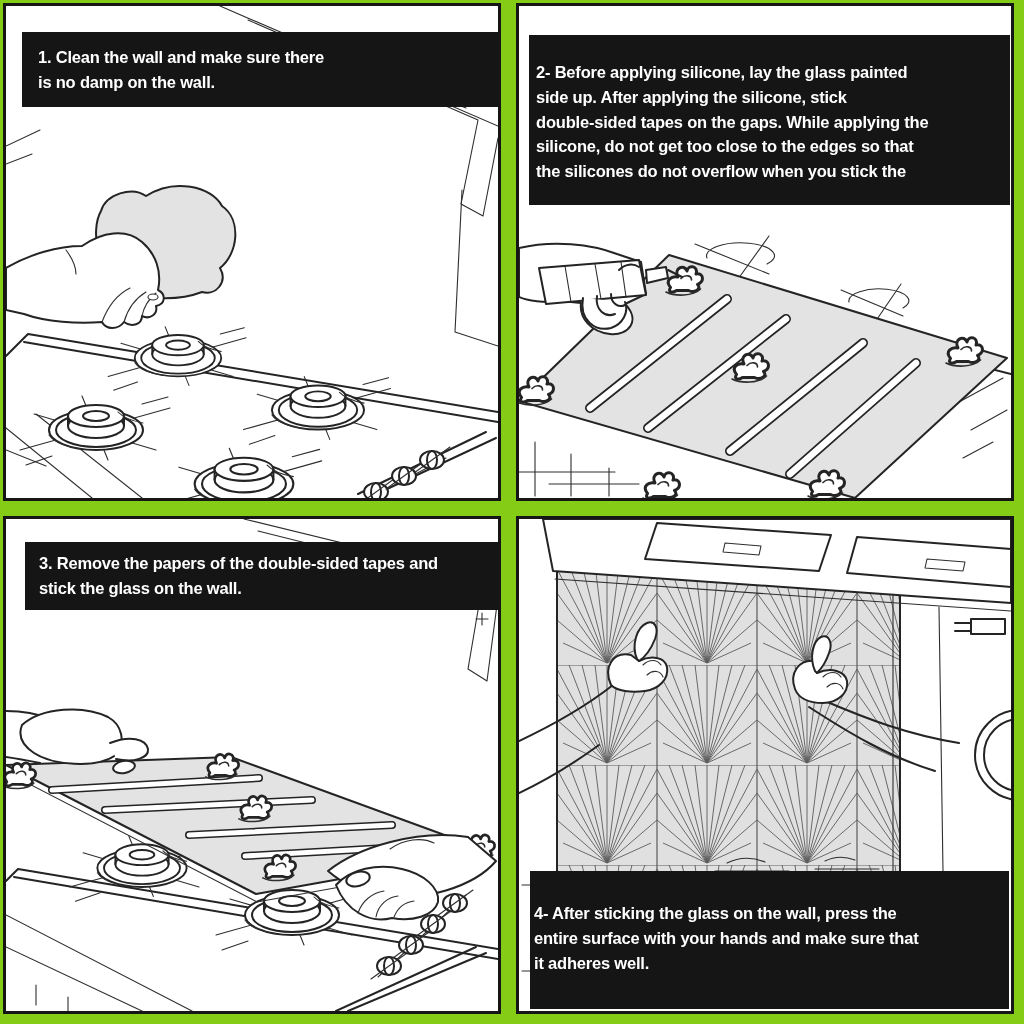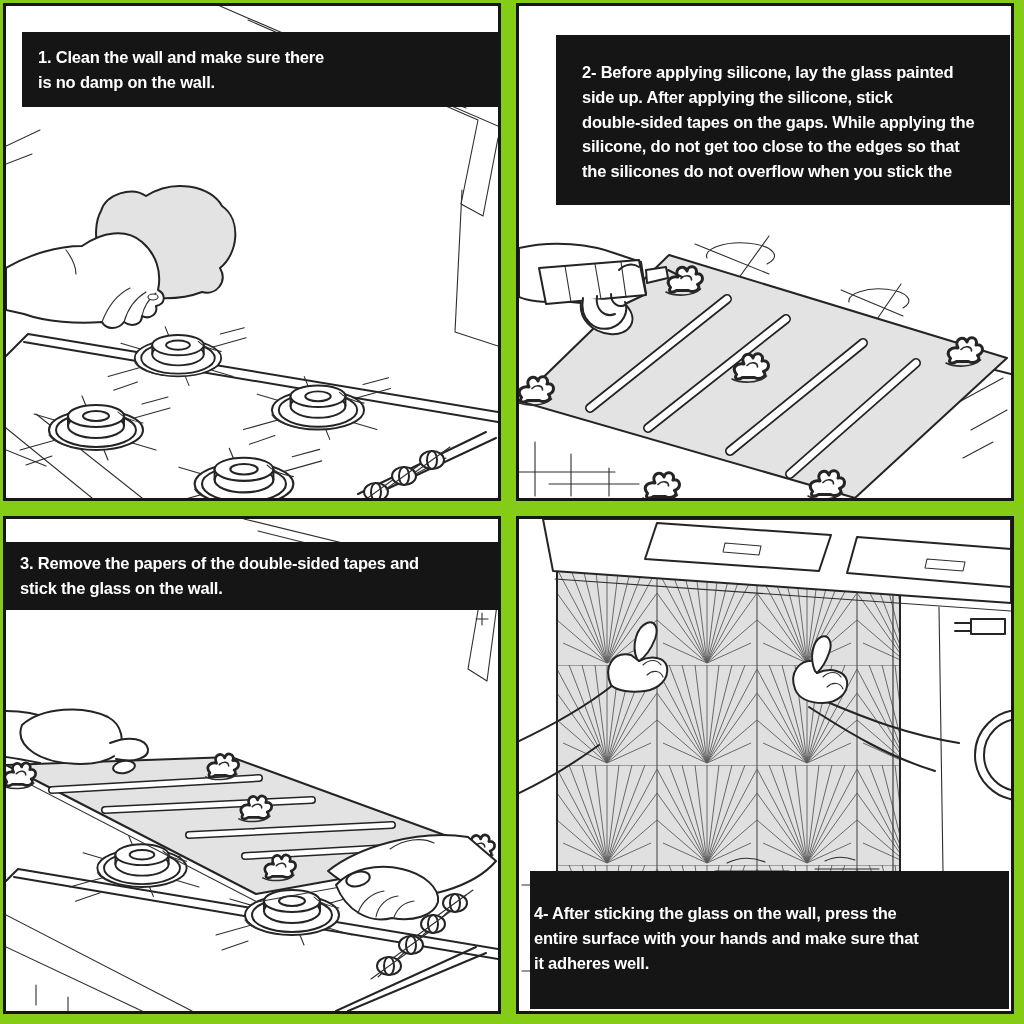--- a/index.html
+++ b/index.html
@@ -9,22 +9,22 @@
          border:3px solid #161616;box-sizing:border-box;overflow:hidden;}
   #p1{left:3px;top:3px}
   #p2{left:516px;top:3px}
   #p3{left:3px;top:516px}
   #p4{left:516px;top:516px}
   .art{position:absolute;left:0;top:0;width:492px;height:492px;}
   .caption{position:absolute;background:#151515;color:#fff;
            font-weight:700;font-size:16.5px;line-height:1.5;letter-spacing:-0.2px;
            white-space:pre-line;box-sizing:border-box;}
   .cap1{left:16px;top:26px;right:-1px;padding:13px 14px 12px 16px;}
-  .cap2{left:10px;top:29px;right:1px;height:170px;padding:25px 14px 0 26px;margin-left:27px;}
-  .cap3{left:0;top:23px;right:-1px;padding:9px 10px 9px 14px;}
+  .cap2{left:10px;top:29px;right:1px;height:170px;padding:25px 14px 0 7px;}
+  .cap3{left:19px;top:23px;right:-1px;padding:9px 10px 9px 14px;}
   .cap4{left:11px;top:352px;right:2px;height:138px;padding:30px 14px 0 4px;}
   
   .s{stroke:#242424;stroke-width:2;fill:none;stroke-linecap:round;stroke-linejoin:round;}
   .t{stroke:#2e2e2e;stroke-width:1.1;fill:none;stroke-linecap:round;stroke-linejoin:round;}
   .wf{fill:#ffffff;}
   .gf{fill:#e3e3e3;}
 </style>
 </head>
 <body>
 

